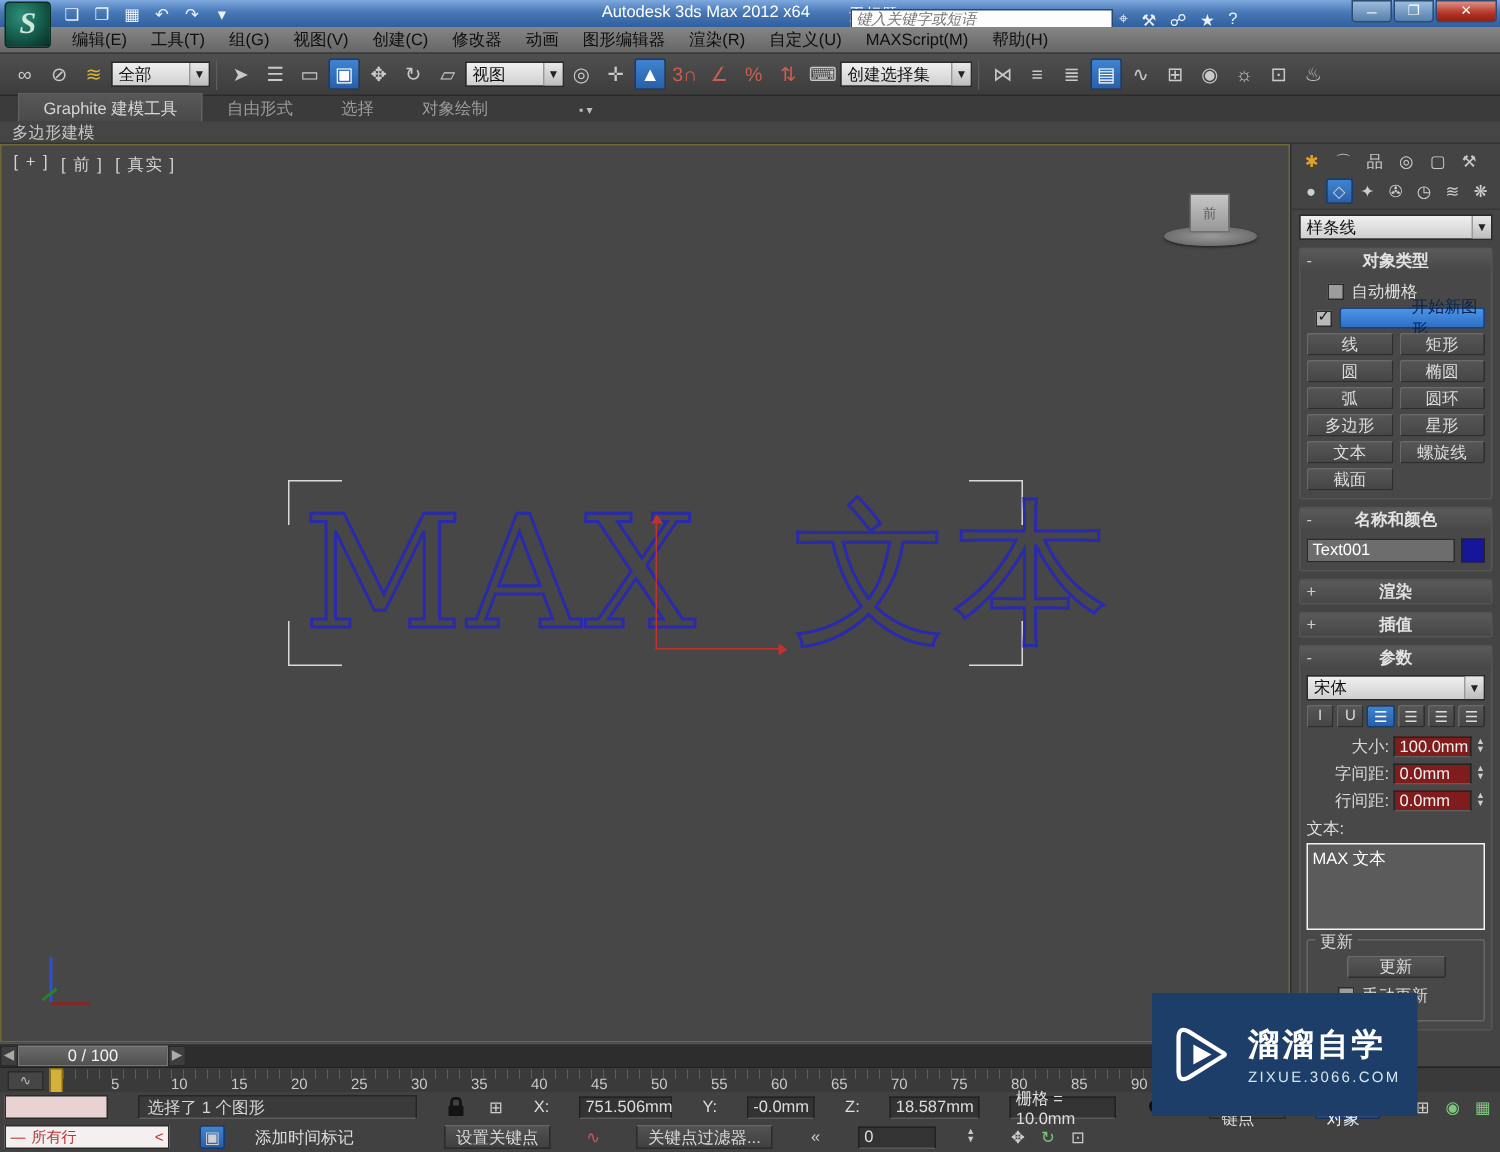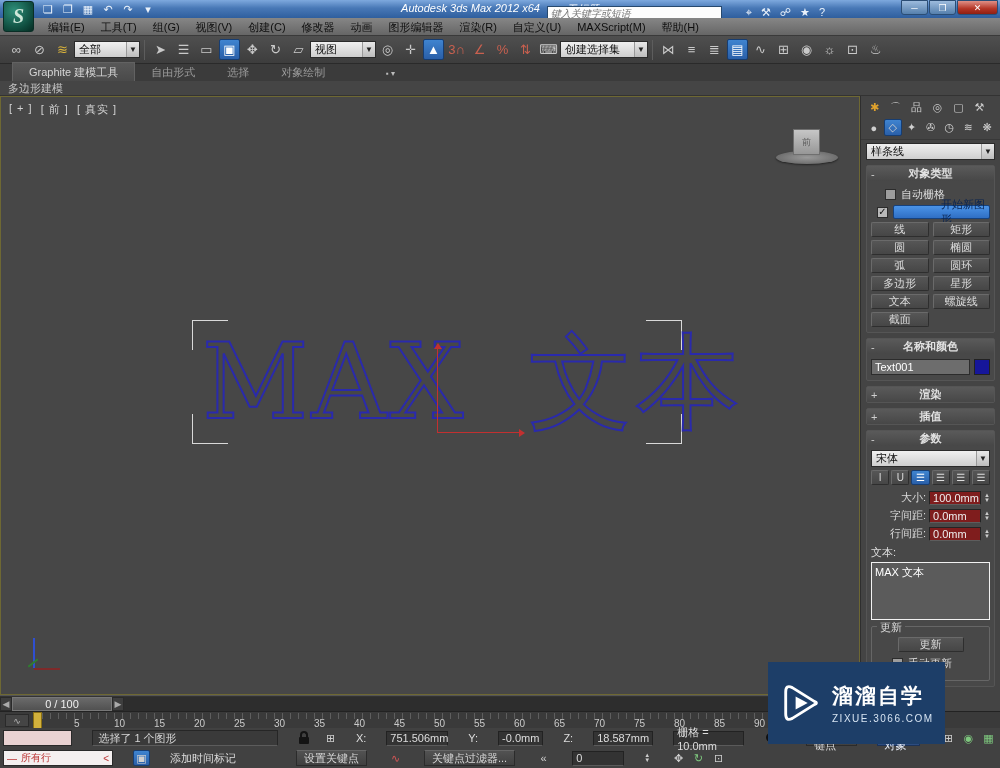--- a/index.html
+++ b/index.html
@@ -12,22 +12,22 @@
   .titlebar { position:absolute; left:0; top:0; width:1000px; height:18px;
     background:linear-gradient(#7ea9de,#4878b6 45%,#2f5f9e); display:flex; align-items:center;
     color:#fff; }
   .logo { position:absolute; left:3px; top:1px; width:31px; height:31px; z-index:5;
     background:radial-gradient(circle at 35% 30%,#2e8f7a,#0e4a3c 70%,#072b22);
     border:1px solid #0a2e26; border-radius:3px; display:flex; align-items:center; justify-content:center;
     color:#cfe8da; font-family:"Liberation Serif",serif; font-size:20px; font-style:italic; font-weight:bold;}
   .qat { display:flex; align-items:center; margin-left:40px; gap:4px; }
   .qat .icon { width:16px; text-align:center; color:#eaf2fb; font-size:11px; }
   .tb-title { position:absolute; left:0; right:0; display:flex; justify-content:center; gap:26px;
-    font-size:11px; pointer-events:none;font-style:italic; }
-  .tb-search { position:absolute; right:175px; top:6px; display:flex; align-items:flex-start; gap:24px; }
+    font-size:11px; pointer-events:none; }
+  .tb-search { position:absolute; right:175px; top:6px; display:flex; align-items:flex-end; gap:4px; }
   .searchbox { width:175px; height:14px; background:#fdfdfd; border:1px solid #27496e; color:#888;
     font-style:italic; font-size:10px; padding:0 3px; }
   .tb-ricons { display:flex; gap:9px; color:#eaf2fb; font-size:11px; }
   .winbtns { position:absolute; right:2px; top:0; display:flex; }
   .winbtn { width:27px; height:15px; display:flex; align-items:center; justify-content:center;
     background:linear-gradient(#9dbbdd,#5580ad); border:1px solid #2b4d74; border-radius:0 0 3px 3px;
     font-size:9px; color:#fff; margin-left:1px; }
   .winbtn.close { width:41px; background:linear-gradient(#e09086,#b43425 60%,#8f2013); }
 
   

